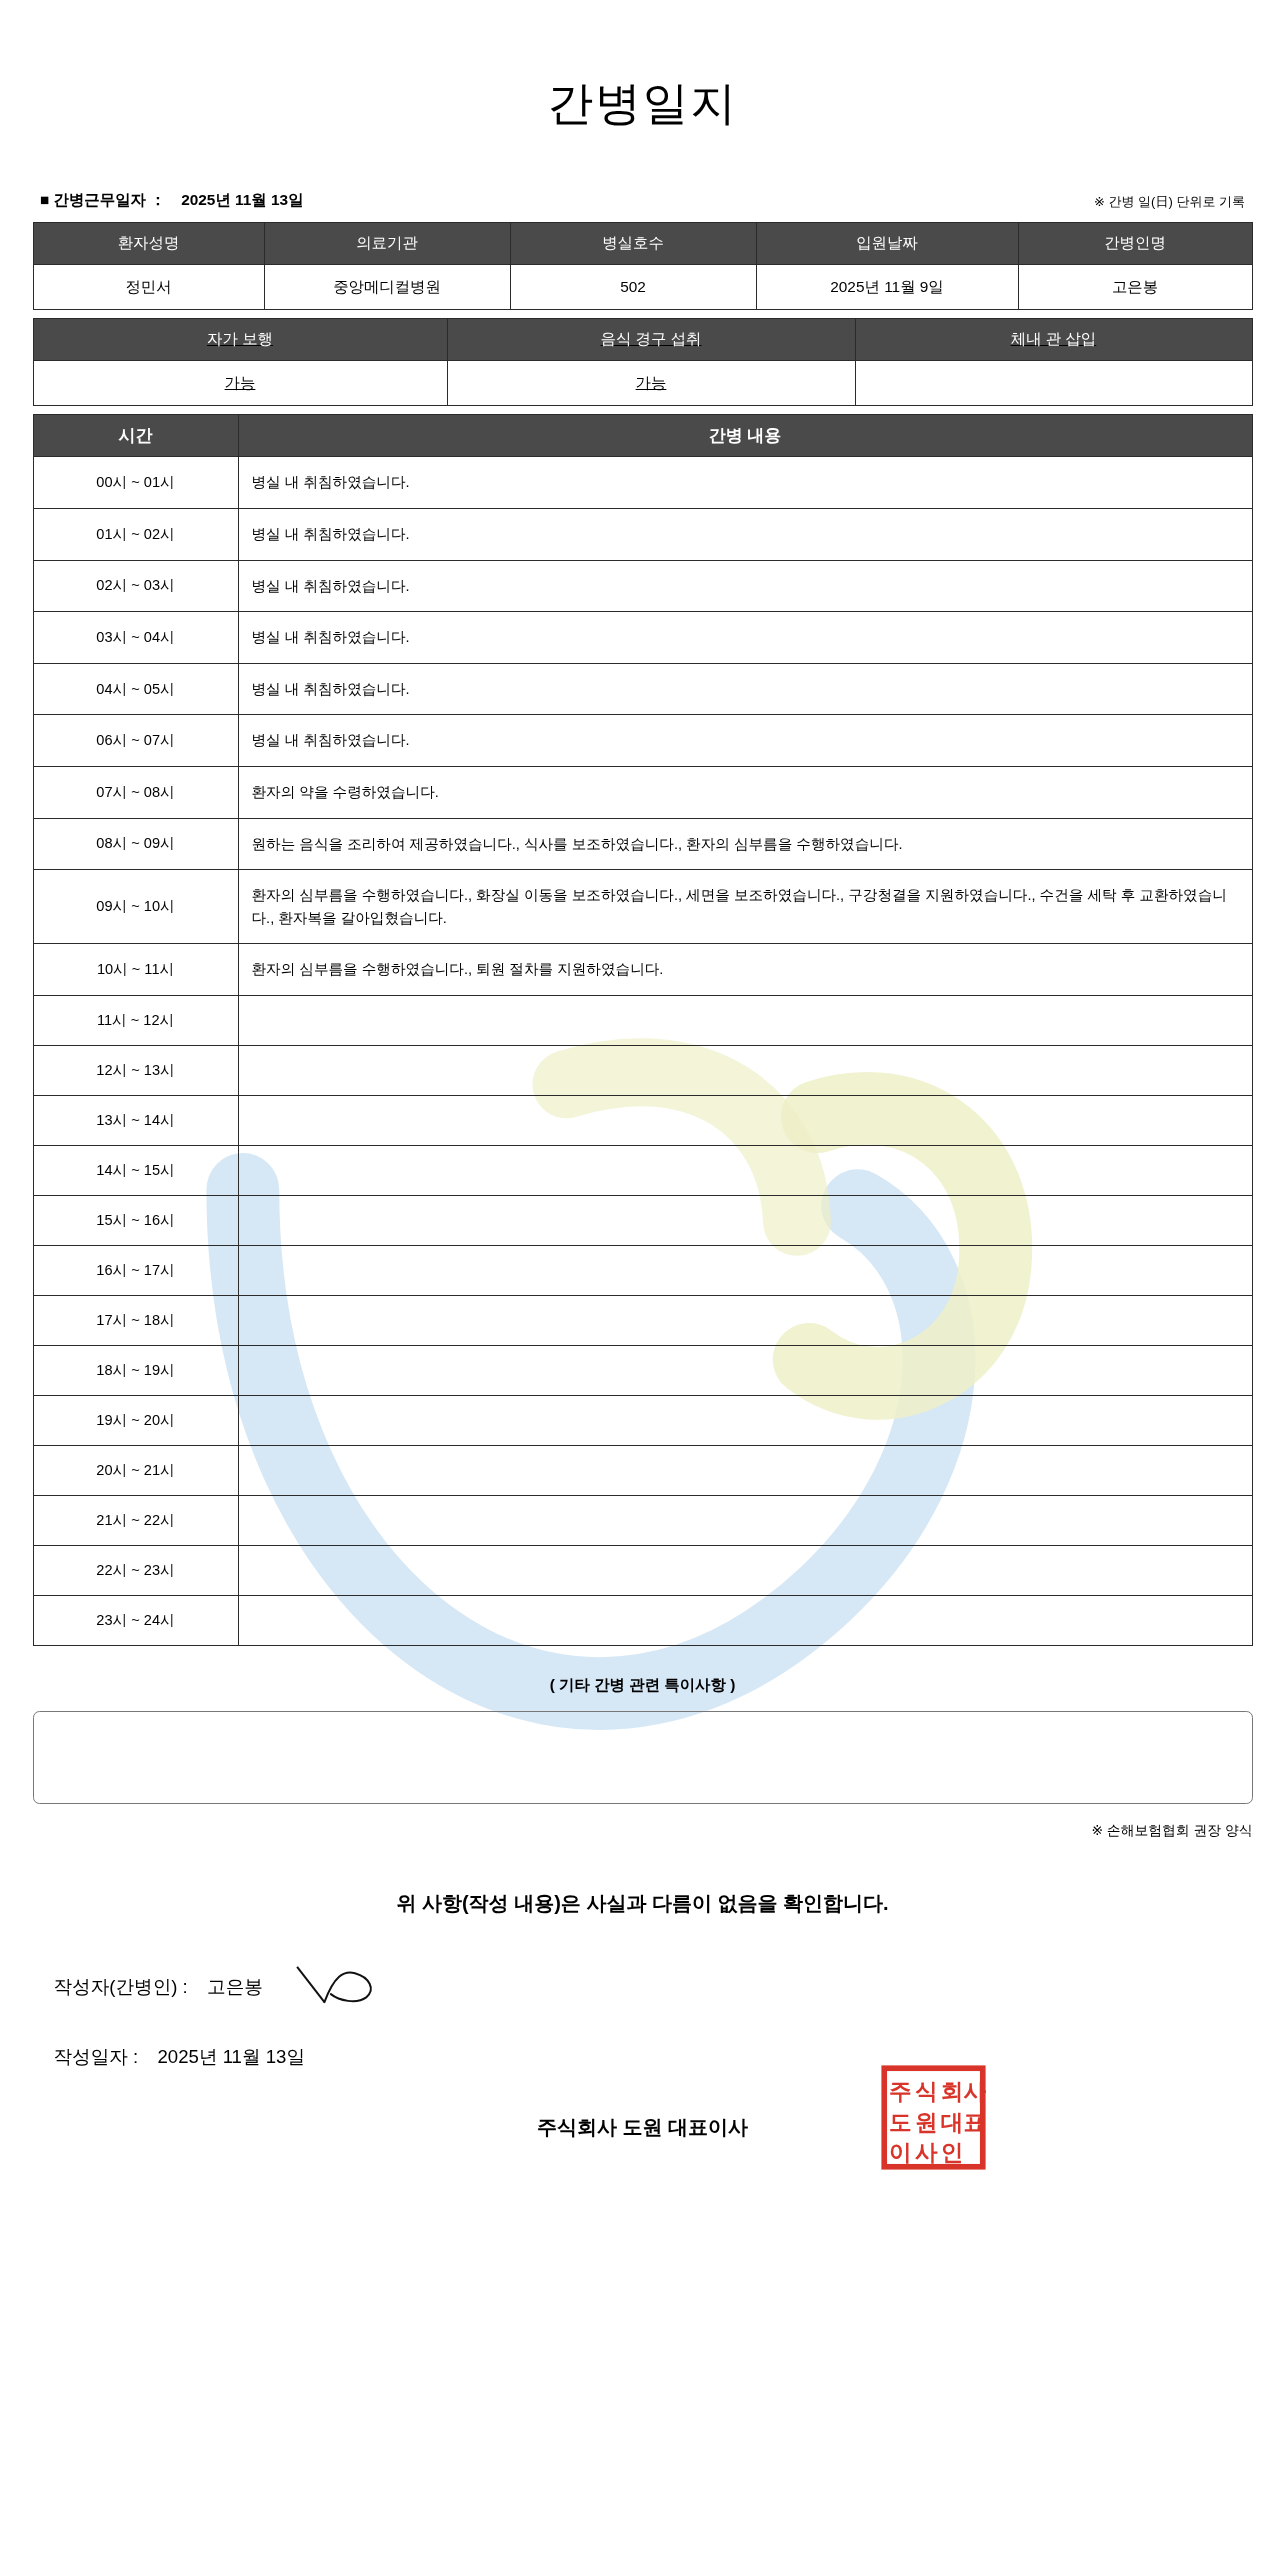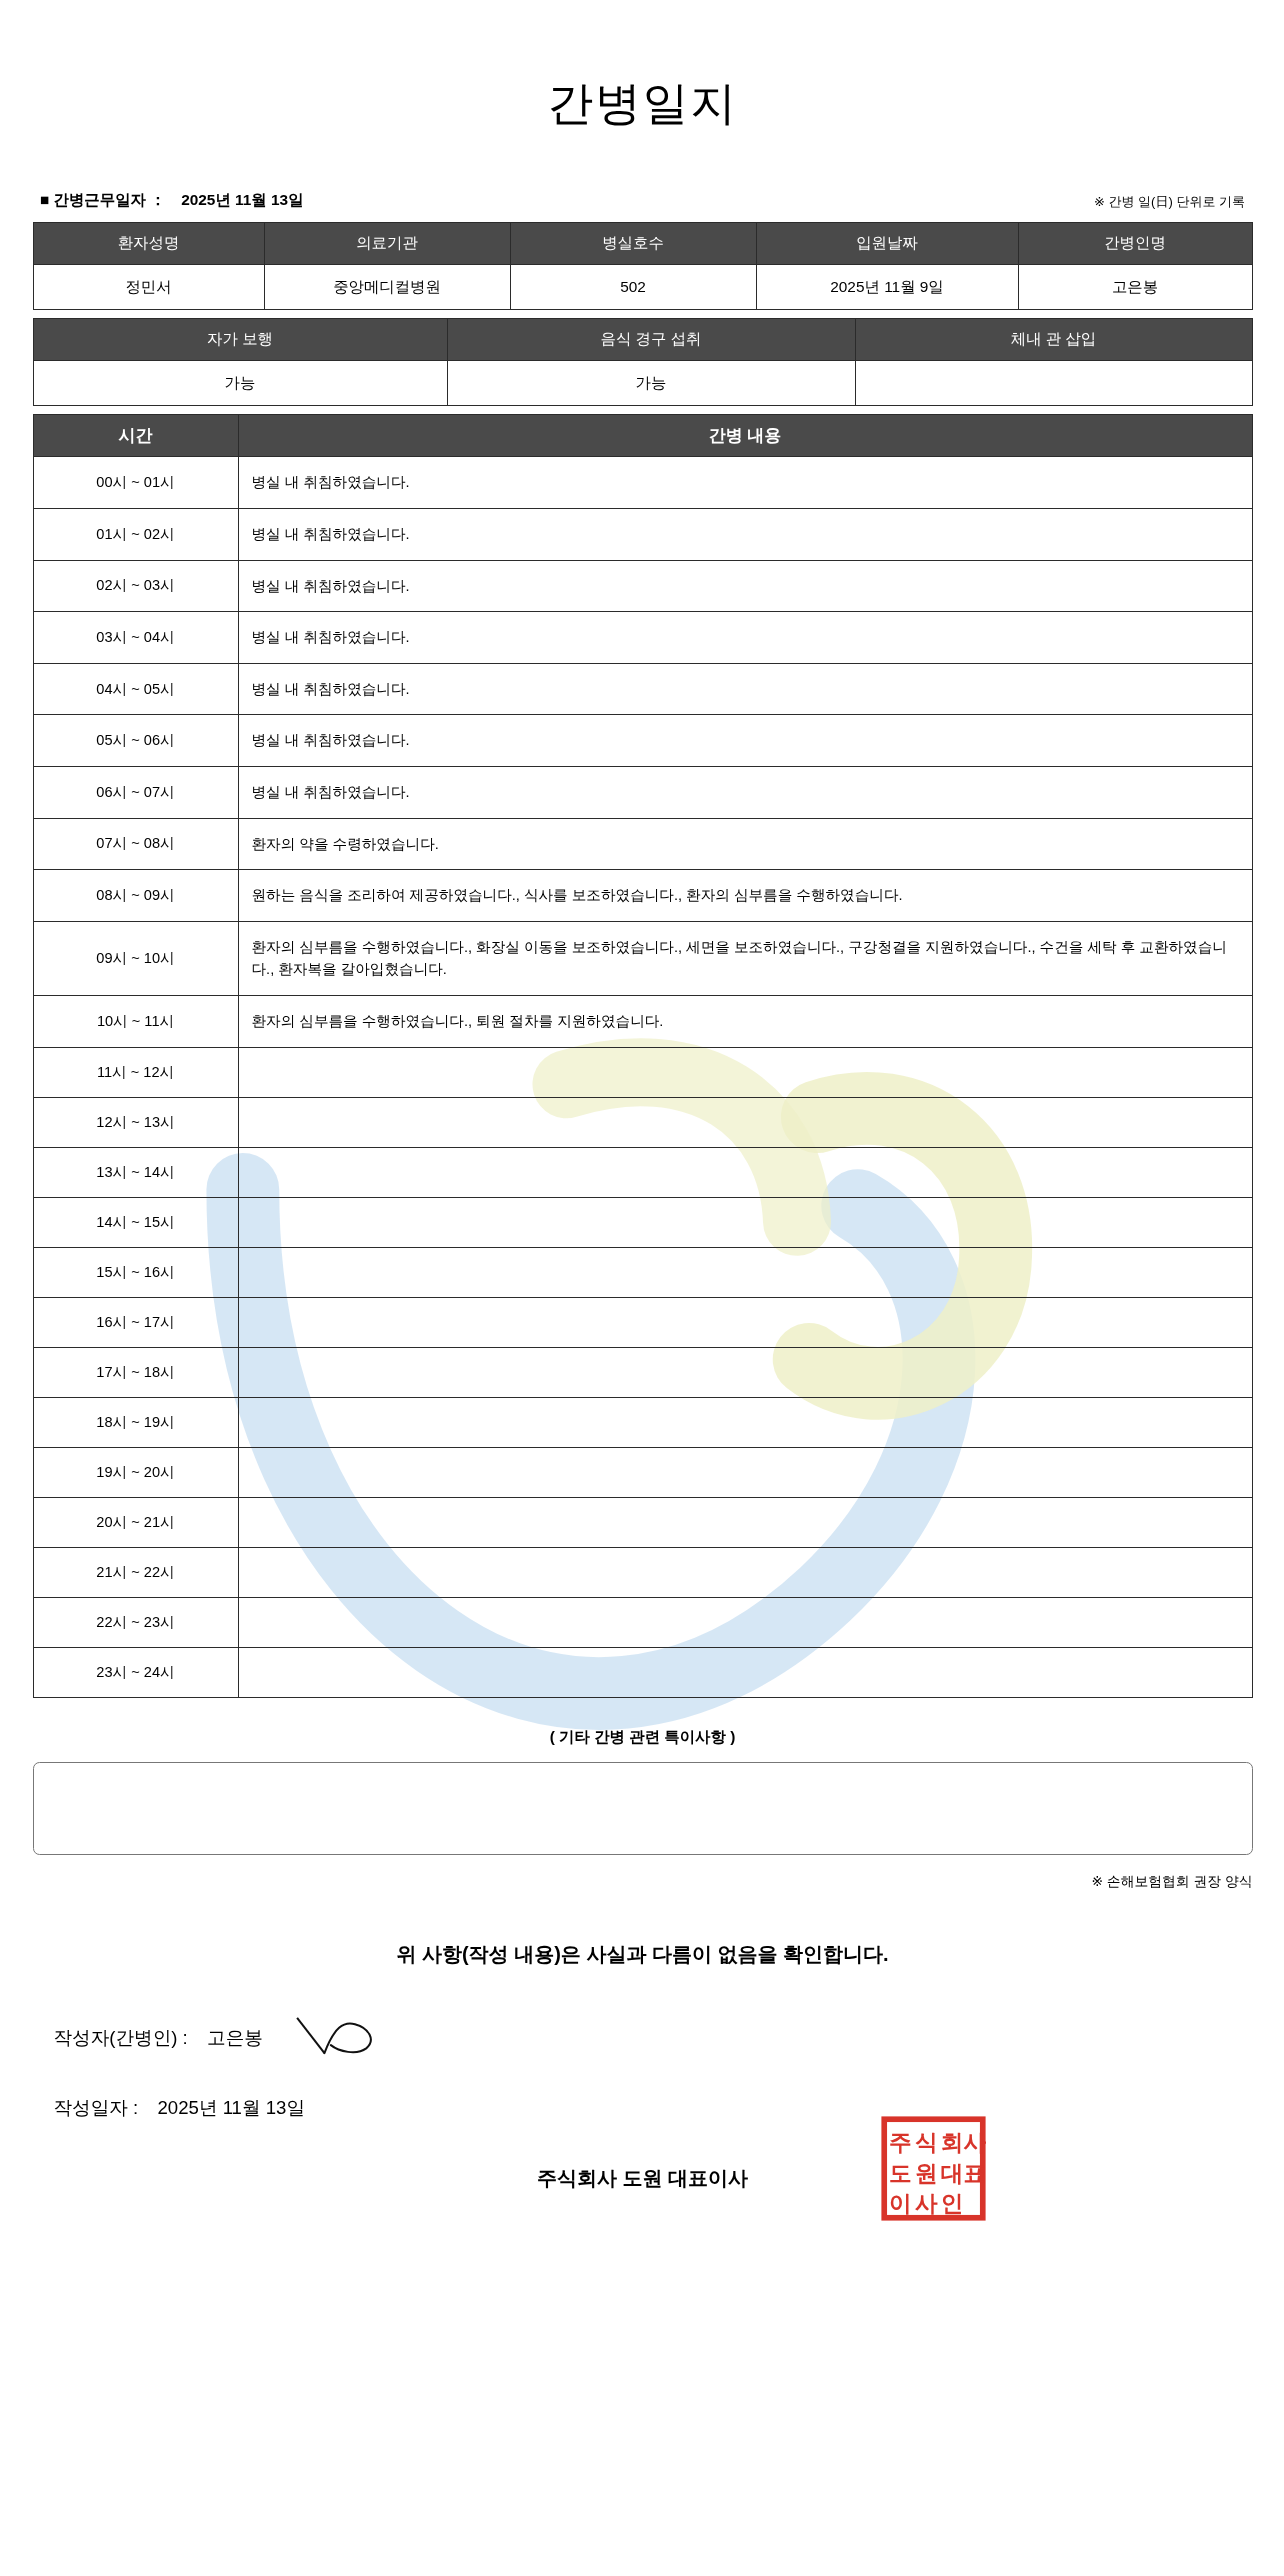--- a/index.html
+++ b/index.html
@@ -202,21 +202,21 @@
       <tr>
         <td class="val">정민서</td>
         <td class="val">중앙메디컬병원</td>
         <td class="val">502</td>
         <td class="val">2025년 11월 9일</td>
         <td class="val">고은봉</td>
       </tr>
     </tbody>
       </table>
 
-    <table class="grid" style="margin-top:8px;">
+    <table class="grid" style="margin-top:8px;text-decoration:underline;">
       <tbody>
           <tr>
         <td class="hdr" style="width:411px">자가 보행</td>
         <td class="hdr" style="width:405px">음식 경구 섭취</td>
         <td class="hdr">체내 관 삽입</td>
       </tr>
       <tr>
         <td class="val">가능</td>
         <td class="val">가능</td>
         <td class="val"></td>
@@ -243,24 +243,20 @@
           <tr>
             <td class="time">02시 ~ 03시</td>
             <td class="note">병실 내 취침하였습니다.</td>
           </tr>
           <tr>
             <td class="time">03시 ~ 04시</td>
             <td class="note">병실 내 취침하였습니다.</td>
           </tr>
           <tr>
             <td class="time">04시 ~ 05시</td>
-            <td class="note">병실 내 취침하였습니다.</td>
-          </tr>
-          <tr>
-            <td class="time">05시 ~ 06시</td>
             <td class="note">병실 내 취침하였습니다.</td>
           </tr>
           <tr>
             <td class="time">06시 ~ 07시</td>
             <td class="note">병실 내 취침하였습니다.</td>
           </tr>
           <tr>
             <td class="time">07시 ~ 08시</td>
             <td class="note">환자의 약을 수령하였습니다.</td>
           </tr>

